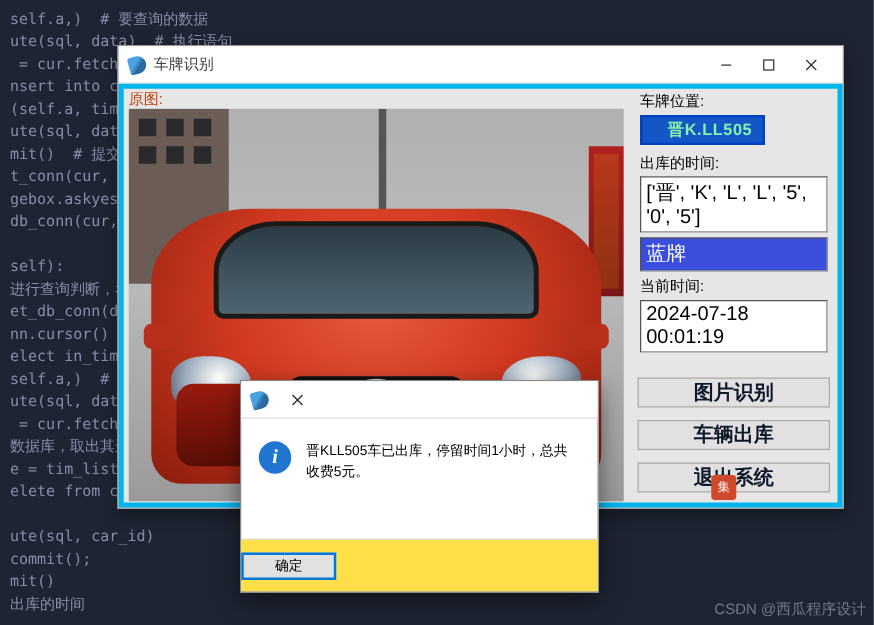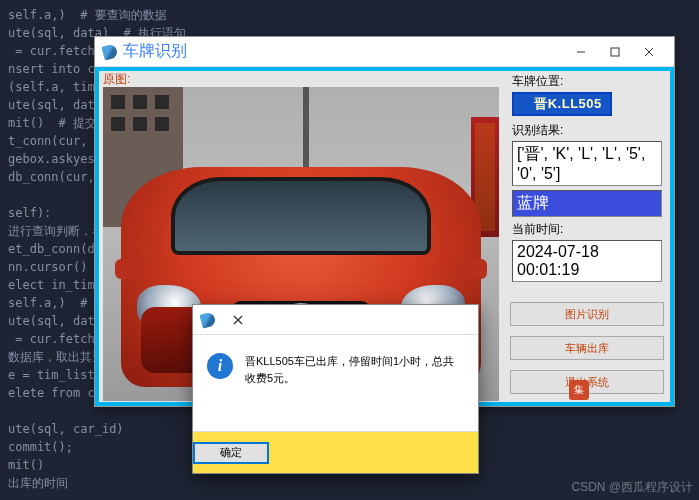--- a/index.html
+++ b/index.html
@@ -35,21 +35,21 @@
   padding: 0 8px;
   border-bottom: 1px solid #ddd;
 }
 .feather {
   width: 14px; height: 14px;
   background: linear-gradient(135deg,#4aa3e0 40%,#2a6aa0 60%);
   border-radius: 2px 50% 50% 2px;
   margin-right: 6px;
   transform: rotate(-15deg);
 }
-.titlebar .title { flex: 1; font-size: 16px; color: #3b82f6; }
+.titlebar .title { flex: 1; font-size: 12px; color: #404040; }
 .winbtns { display: flex; }
 .winbtn {
   width: 34px; height: 24px;
   display: flex; align-items: center; justify-content: center;
   color: #333; font-size: 11px;
 }
 .winbtn svg { width: 10px; height: 10px; }
 .main-body {
   position: absolute; left: 0; right: 0; top: 30px; bottom: 0;
   background: #00b4ee;
@@ -125,44 +125,45 @@
 }
 
 .right-col {
   position: absolute; right: 4px; top: 0;
   width: 156px; height: 100%;
 }
 .rc-label { font-size: 12px; color:#000; margin-top:2px; margin-left:2px; }
 .plate-crop {
   width: 100px; height: 24px;
   background:#1556c6;
-  color:#fef9c3; font-family: Arial; font-size:13px; font-weight:600;
+  color:#86efac; font-family: Arial; font-size:13px; font-weight:600;
   display:flex; align-items:center; justify-content:center;
   letter-spacing:0.5px;
   border:2px solid #0042c0;
   margin:2px 0 6px 2px;
   padding-left:12px;
 }
 .sunken {
   width: 150px; margin:2px 0 4px 2px;
   padding:2px 4px;
   font-size:16px;
   background:#fff;
   border:1px solid #888;
   border-top-color:#555; border-left-color:#555;
 }
 .sunken.blue { background:#3a4ddc; color:#fff; }
 .btn-col { position: absolute; bottom: 8px; right: 2px; width: 154px; }
 .tk-btn {
   width:100%; height:24px;
   background:#e1e1e1;
   border:1px solid #aaa;
-  font-size:11px; color:#c2410c;
+  font-size:16px; color:#0f172a;
   display:flex; align-items:center; justify-content:center;
   margin-top:10px;
+  font-weight:bold;
 }
 
 .dialog {
   position:absolute; left:192px; top:304px;
   width:287px; height:170px;
   background:#fff;
   border:1px solid #888;
   box-shadow:0 6px 18px rgba(0,0,0,.5);
 }
 .dialog .titlebar { background:#fff; }
@@ -294,21 +295,21 @@
           <div class="plate">
               <span>晋K·LL505</span>
             </div>
         </div>
       </div>
 
       <div class="right-col">
         <div class="rc-label">车牌位置:</div>
         <div class="plate-crop">晋K.LL505</div>
 
-        <div class="rc-label">识别结果:</div>
+        <div class="rc-label">出库的时间:</div>
         <div class="sunken">['晋', 'K', 'L', 'L', '5', '0', '5']</div>
         <div class="sunken blue">蓝牌</div>
 
         <div class="rc-label">当前时间:</div>
         <div class="sunken">2024-07-18 00:01:19</div>
 
         <div class="btn-col">
           <div class="tk-btn">图片识别</div>
           <div class="tk-btn">车辆出库</div>
           <div class="tk-btn">退出系统</div>

